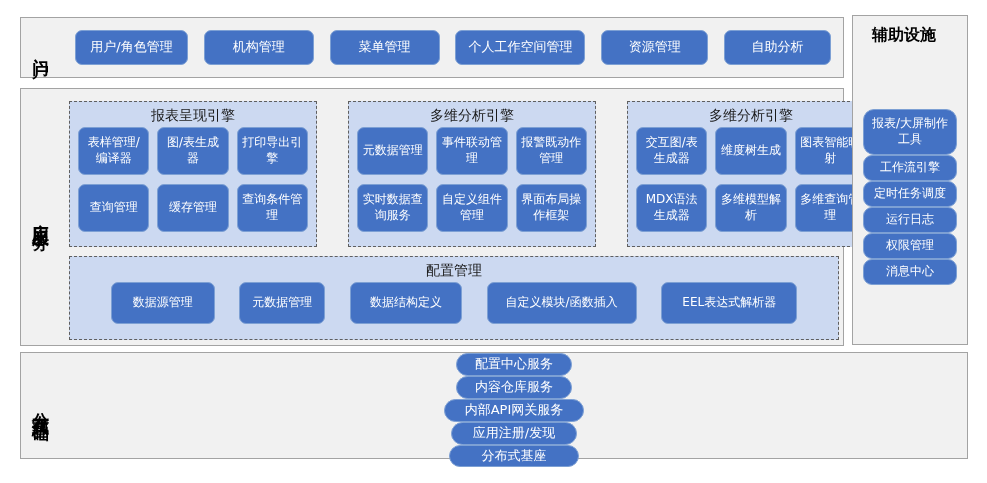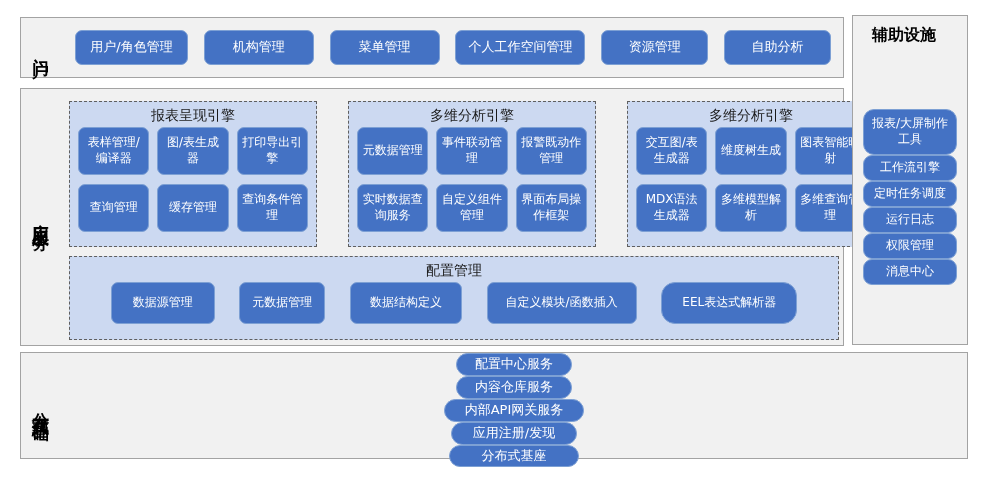--- a/index.html
+++ b/index.html
@@ -56,21 +56,21 @@
     padding:2px 16px;
   }
   .config-row{
     display:flex;align-items:center;justify-content:space-evenly;
   }
   .config-row .btn{height:42px;}
   .config-row .btn:nth-child(1){width:104px;}
   .config-row .btn:nth-child(2){width:86px;}
   .config-row .btn:nth-child(3){width:112px;}
   .config-row .btn:nth-child(4){width:150px;}
-  .config-row .btn:nth-child(5){width:136px;border-radius:14px;}
+  .config-row .btn:nth-child(5){width:136px;}
   
   .base-row{
     position:absolute;left:56px;right:16px;top:0;bottom:0;
     display:flex;align-items:center;justify-content:space-between;flex-direction:column;
   }
   .base-row .btn{height:75px;border-radius:15px;font-size:13px;}
   .base-row .btn:nth-child(1){width:116px;}
   .base-row .btn:nth-child(2){width:116px;}
   .base-row .btn:nth-child(3){width:140px;}
   .base-row .btn:nth-child(4){width:126px;}

